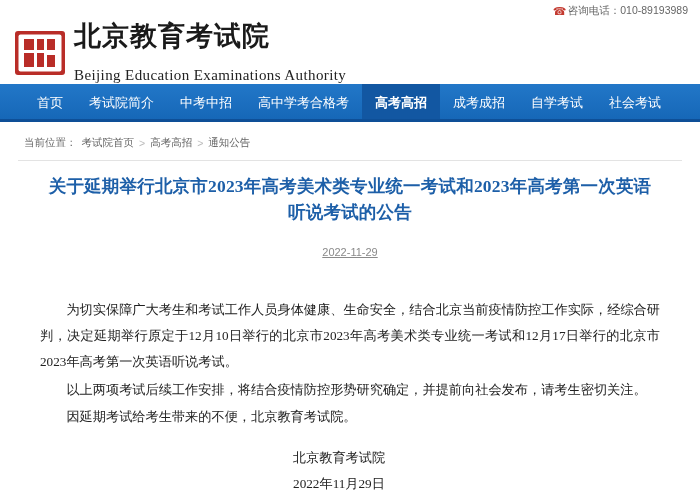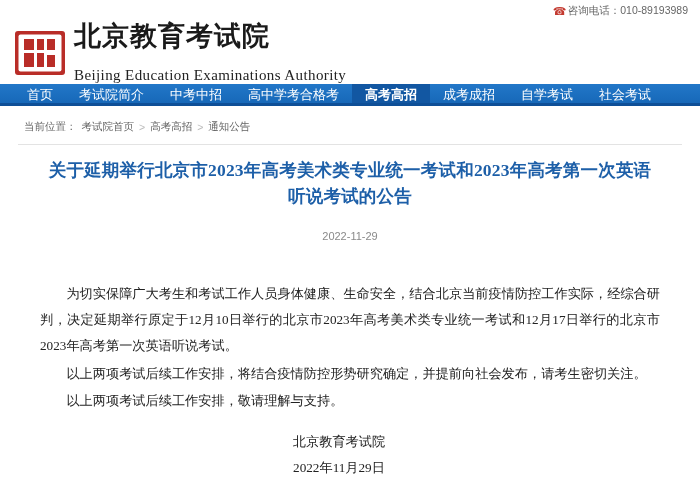--- a/index.html
+++ b/index.html
@@ -72,26 +72,26 @@
     font-family: "Liberation Serif", serif;
     font-size: 15px;
     color: #222;
     letter-spacing: 0.4px;
     margin-top: 16px;
     white-space: nowrap;
   }
 
   
   .nav {
-    height: 22px;
+    height: 38px;
     background: #1b6ec0;
     background: linear-gradient(#2277c8, #1566b6);
     display: flex;
     align-items: stretch;
-    padding-left: 14px;
+    padding-left: 24px;
     position: relative;
   }
   .nav-item {
     display: flex;
     align-items: center;
     padding: 0 13px;
     color: #ffffff;
     font-size: 13px;
     white-space: nowrap;
     cursor: pointer;
@@ -137,20 +137,21 @@
     color: #1d5fa8;
     line-height: 1.5;
     margin-top: 12px;
     letter-spacing: 0.2px;
   }
   .date {
     text-align: center;
     font-size: 11px;
     color: #8a8a8a;
     margin-top: 20px;
+    text-decoration: underline;
   }
   .body {
     margin-top: 39px;
     font-family: "Liberation Serif", serif;
     font-size: 13.2px;
     color: #222;
     line-height: 2.0;
     text-align: justify;
   }
   .body p { text-indent: 2em; margin-bottom: 1px; }
@@ -216,21 +217,21 @@
   </div>
 
   <div class="hr"></div>
 
   <div class="article">
     <div class="title">关于延期举行北京市2023年高考美术类专业统一考试和2023年高考第一次英语听说考试的公告</div>
     <div class="date">2022-11-29</div>
     <div class="body">
       <p>为切实保障广大考生和考试工作人员身体健康、生命安全，结合北京当前疫情防控工作实际，经综合研判，决定延期举行原定于12月10日举行的北京市2023年高考美术类专业统一考试和12月17日举行的北京市2023年高考第一次英语听说考试。</p>
       <p>以上两项考试后续工作安排，将结合疫情防控形势研究确定，并提前向社会发布，请考生密切关注。</p>
-      <p>以上两项考试后续工作安排，敬请理解与支持。</p>
+      <p>因延期考试给考生带来的不便，北京教育考试院。</p>
     </div>
     <div class="sign">
       <div>北京教育考试院</div>
       <div>2022年11月29日</div>
     </div>
   </div>
 
 </div>
 
 </body></html>

